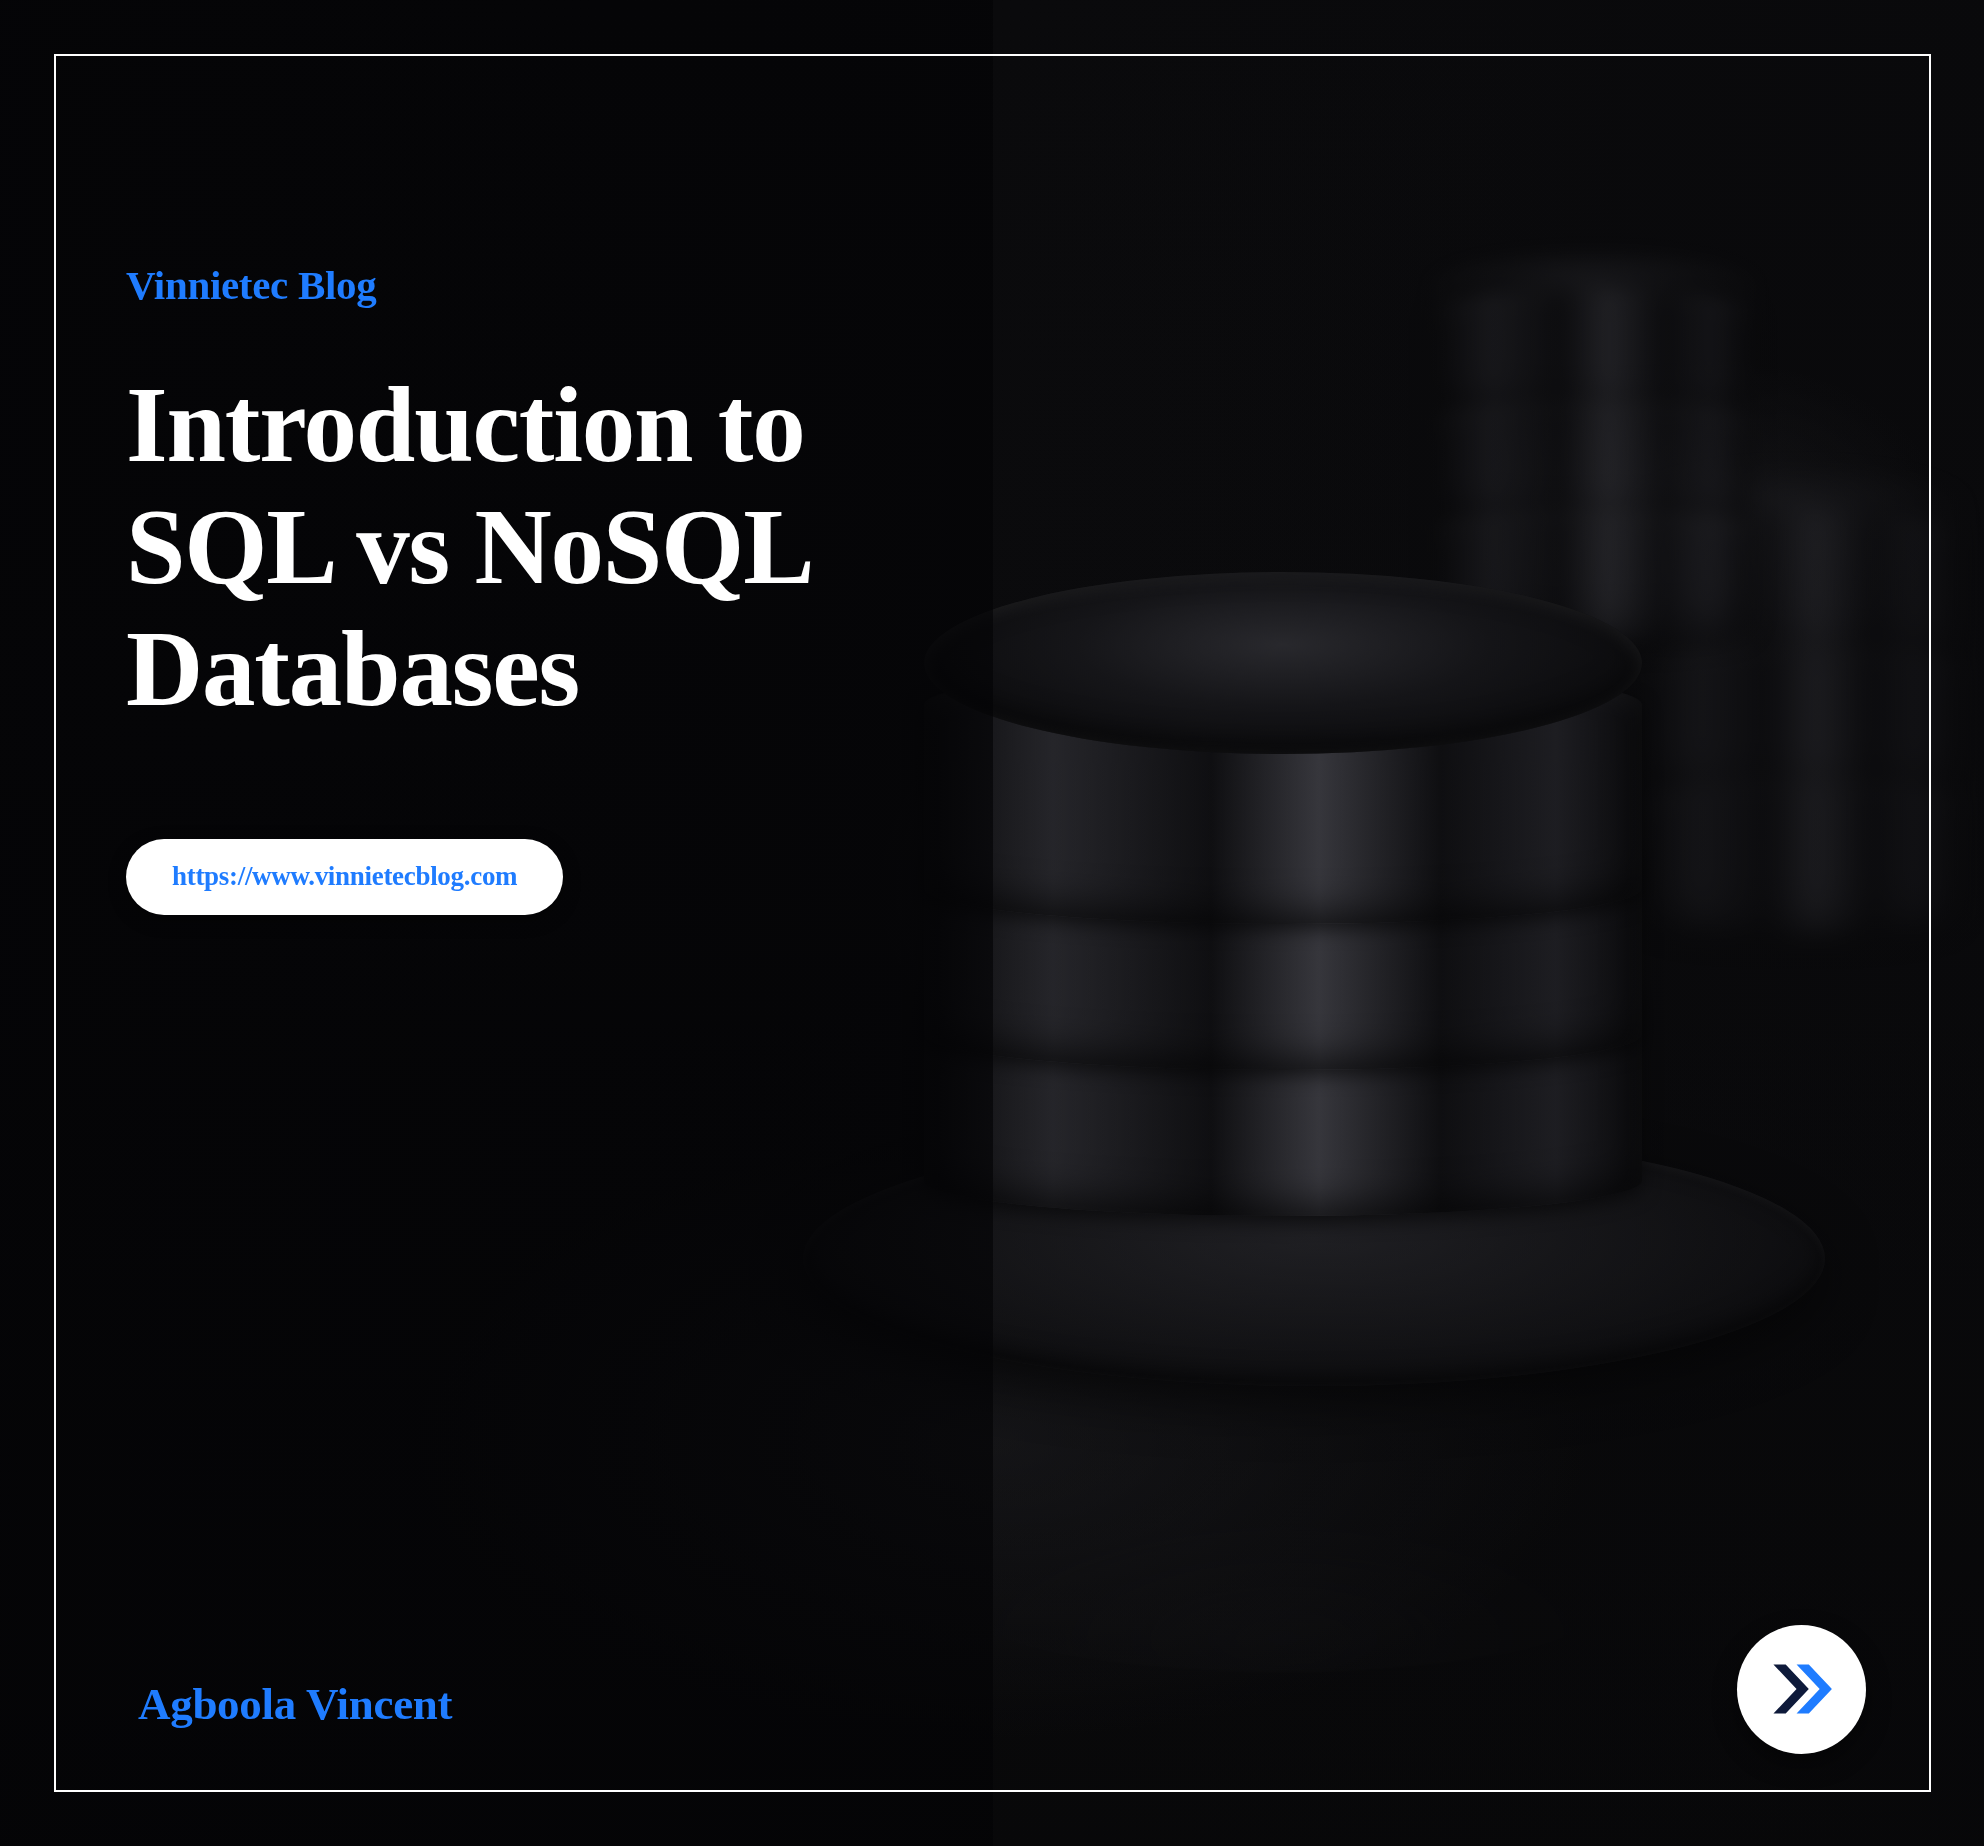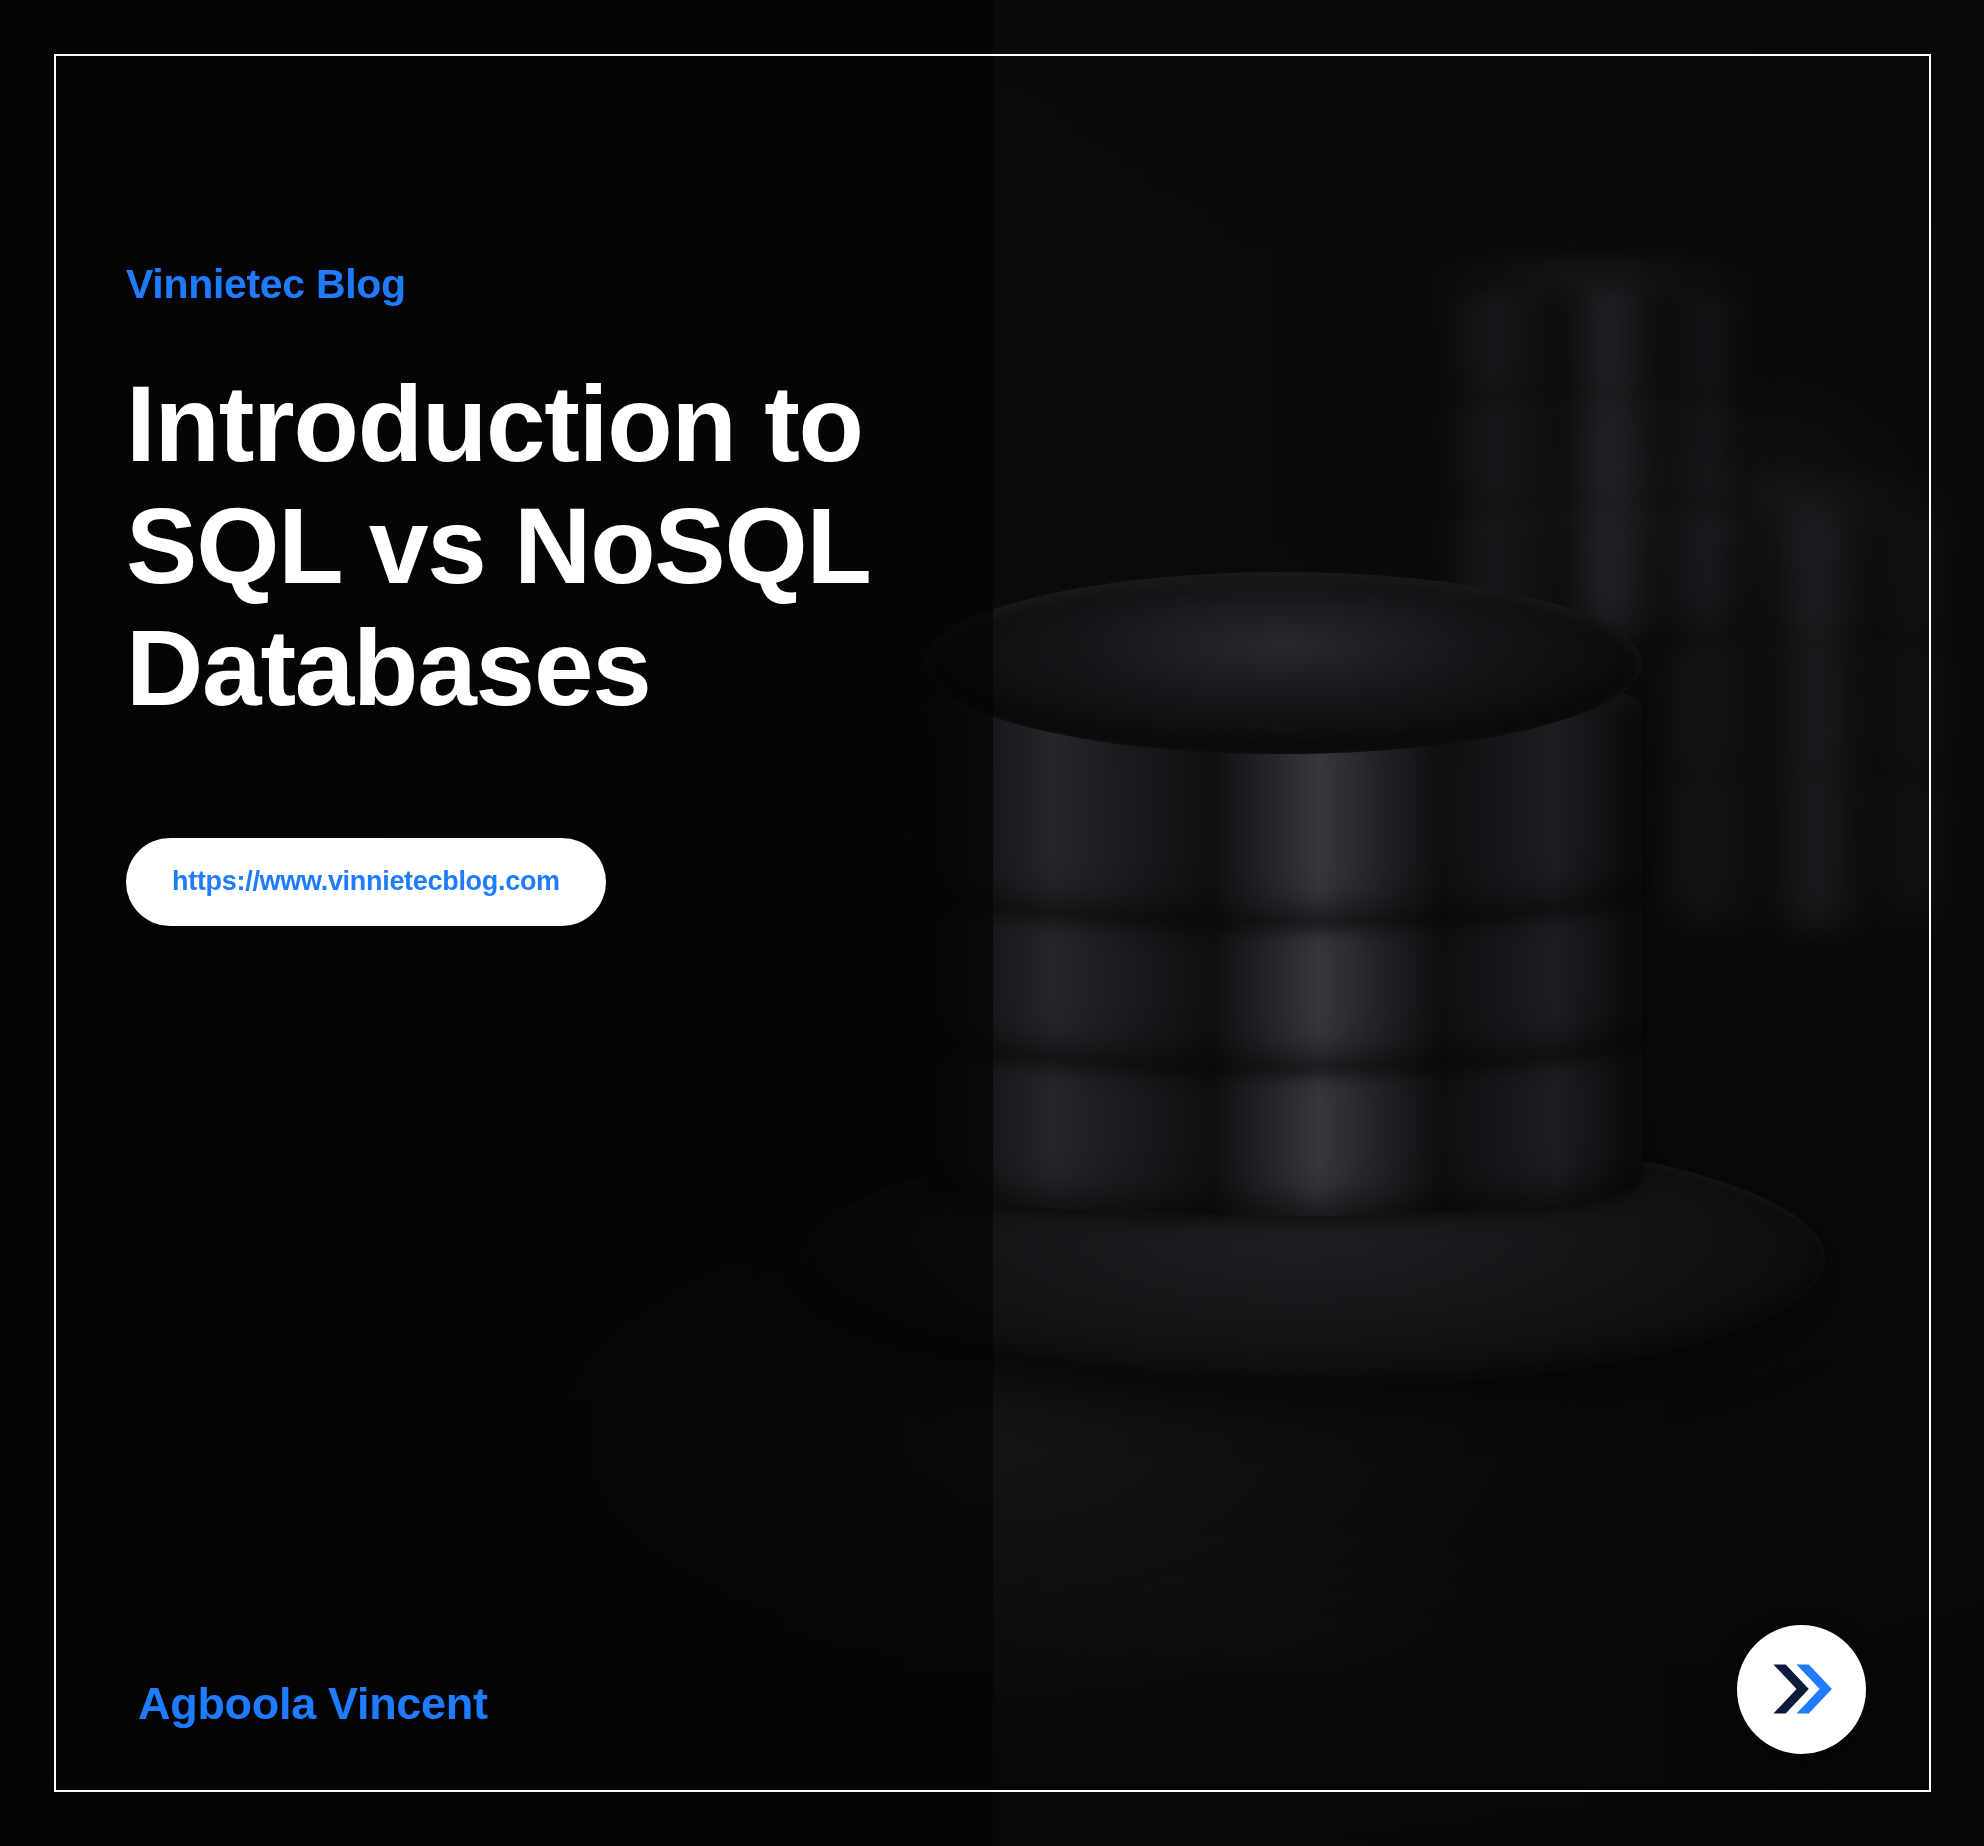--- a/index.html
+++ b/index.html
@@ -70,21 +70,21 @@
     
     .frame {
       position: absolute;
       left: 54px; right: 54px; top: 54px; bottom: 54px;
       border: 2.4px solid #ffffff;
       pointer-events: none;
     }
     
     .content {
       position: absolute;
-      left: 126px; top: 261px; right: 126px; bottom: 109px;
+      left: 126px; top: 261px; right: 126px; bottom: 109px; font-family: Liberation Serif, serif;
     }
     .brand {
       color: #1f7cff;
       font-size: 41px;
       font-weight: 700;
       letter-spacing: -0.3px;
     }
     .title {
       color: #ffffff;
       font-size: 107px;
@@ -94,21 +94,21 @@
       margin-top: 56px;
     }
     .url-pill {
       display: inline-flex;
       align-items: center;
       justify-content: center;
       background: #ffffff;
       color: #1f7cff;
       font-weight: 700;
       font-size: 27px;
-      height: 88px;
+      height: 76px;
       padding: 8px 46px;
       border-radius: 49px;
       margin-top: 108px;
       letter-spacing: -0.3px;
       text-decoration: none;
       box-shadow: 0 4.9px 17px rgba(0,0,0,0.4);
     }
     .author {
       position: absolute;
       left: 12px;

